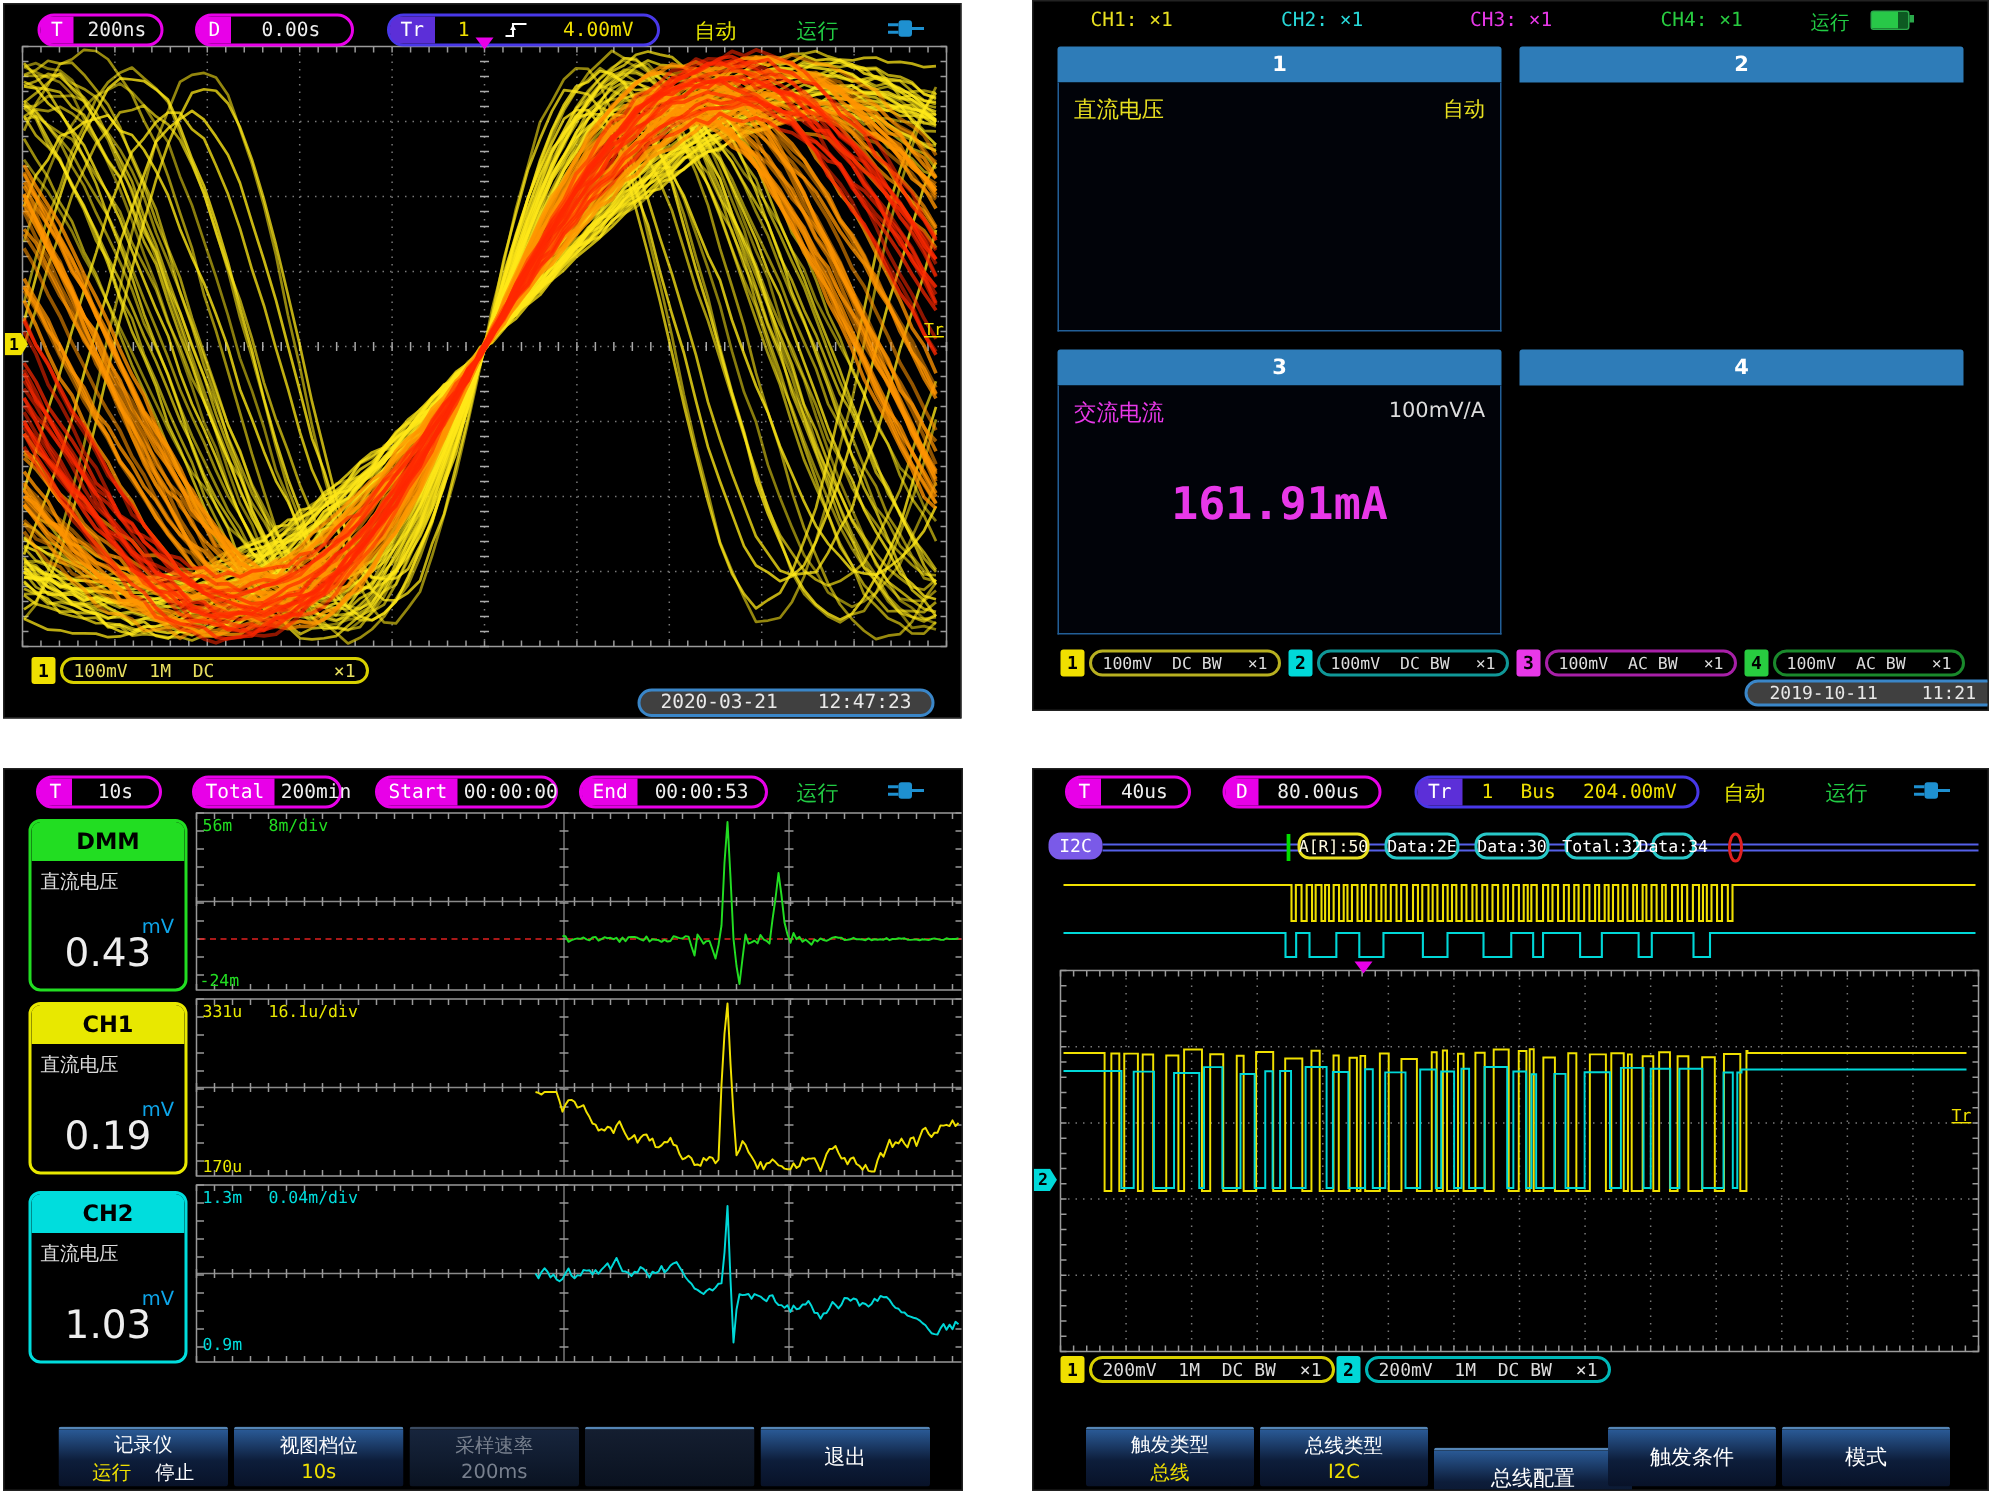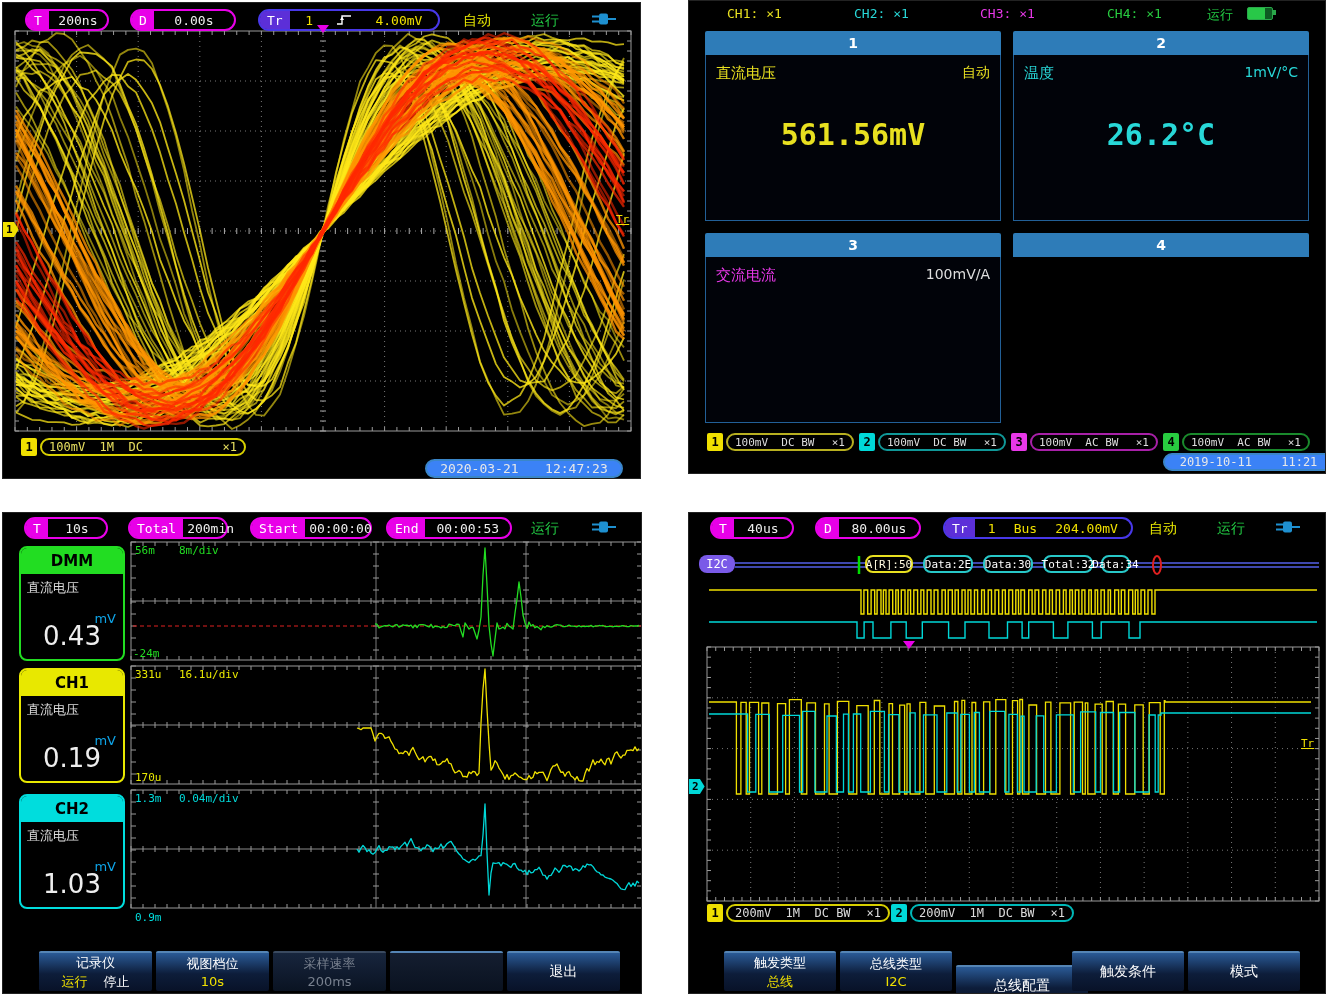--- a/index.html
+++ b/index.html
@@ -18,21 +18,21 @@
   .pill.trp .tag{background:#5c2fd8}
   .pill.trp .pval{color:#f0e000;justify-content:space-around}
   .statlbl{position:absolute;top:9px;font:14px "DejaVu Sans",sans-serif}
   .auto{color:#e8e800}.run{color:#22cc44}
   .plug{position:absolute;top:9px;width:26px;height:14px}
   
   .chbar{position:absolute;display:flex;height:18px}
   .chbar .badge{width:16px;display:flex;align-items:center;justify-content:center;font:bold 12px "DejaVu Sans Mono",monospace;color:#000;border-radius:2px}
   .chbar .box{border:2px solid;border-radius:9px;margin-left:3px;display:flex;align-items:center;font:12px "DejaVu Sans Mono",monospace;color:#ddd;padding:0 7px;box-sizing:border-box;background:#000;white-space:pre}
   .chbar .probe{margin-left:auto}
-  .datebox{position:absolute;border:2px solid #3a86c8;border-radius:10px;background:#3b82f6;display:flex;align-items:center;justify-content:space-around;color:#e8e8e8;font:13px "DejaVu Sans Mono",monospace;box-sizing:border-box}
+  .datebox{position:absolute;border:2px solid #3a86c8;border-radius:10px;background:#404040;display:flex;align-items:center;justify-content:space-around;color:#e8e8e8;font:13px "DejaVu Sans Mono",monospace;box-sizing:border-box}
   
   .trig{position:absolute;width:0;height:0;border-left:6px solid transparent;border-right:6px solid transparent;border-top:8px solid #e800e8}
   .chtag{position:absolute;font:bold 11px "DejaVu Sans Mono",monospace;color:#000;padding:1px 6px 1px 3px;clip-path:polygon(0 0,70% 0,100% 50%,70% 100%,0 100%)}
   .trmark{position:absolute;color:#f0e000;font:11px "DejaVu Sans Mono",monospace;text-decoration:underline}
   
   .mhdr{position:absolute;top:5px;font:13px "DejaVu Sans Mono",monospace}
   .batt{position:absolute;width:24px;height:11px;border:1px solid #2aa84a;border-radius:2px;background:linear-gradient(90deg,#28c848 72%,#0d5a22 72%)}
   .batt:after{content:'';position:absolute;right:-4px;top:2px;width:3px;height:5px;background:#2aa84a}
   .panel{position:absolute;width:296px;height:190px;display:flex;flex-direction:column}
   .phead{height:24px;background:#2e7cb8;color:#fff;font:bold 14px "DejaVu Sans",sans-serif;display:flex;align-items:center;justify-content:center;border-radius:2px 2px 0 0}
@@ -249,36 +249,31 @@
   <span class="mhdr c-m" style="left:291px">CH3: ×1</span>
   <span class="mhdr c-g" style="left:418px">CH4: ×1</span>
   <span class="mhdr run" style="left:518px;font-family:'DejaVu Sans',sans-serif">运行</span>
   <div class="batt" style="left:558px;top:6px"></div>
 
   <div class="panel" style="left:16px;top:30px">
     <div class="phead">1</div>
     <div class="pbody">
       <span class="plabel c-y">直流电压</span>
       <span class="pcorner c-y">自动</span>
-      <div class="pvalue c-y">561.56mV</div>
     </div>
   </div>
   <div class="panel" style="left:324px;top:30px">
     <div class="phead">2</div>
-    <div class="pbody">
-      <span class="plabel c-c">温度</span>
-      <span class="pcorner c-c">1mV/°C</span>
-      <div class="pvalue c-c">26.2°C</div>
-    </div>
   </div>
   <div class="panel" style="left:16px;top:232px">
     <div class="phead">3</div>
     <div class="pbody">
       <span class="plabel c-m">交流电流</span>
       <span class="pcorner c-w">100mV/A</span>
+      <div class="pvalue c-m">161.91mA</div>
     </div>
   </div>
   <div class="panel" style="left:324px;top:232px">
     <div class="phead">4</div>
   </div>
 
   <div class="chbar" style="left:18px;top:432px">
     <span class="badge" style="background:#f0e000">1</span>
     <span class="box" style="border-color:#b8b020;width:128px;font-size:11px">
       <span>100mV  DC BW</span>
@@ -383,21 +378,21 @@
   </div>
 
   <span class="pltlbl" style="left:132px;top:31px;color:#22dd22">56m</span>
   <span class="pltlbl" style="left:176px;top:31px;color:#22dd22">8m/div</span>
   <span class="pltlbl" style="left:130px;top:134px;color:#22dd22">-24m</span>
   <span class="pltlbl" style="left:132px;top:155px;color:#e8e800">331u</span>
   <span class="pltlbl" style="left:176px;top:155px;color:#e8e800">16.1u/div</span>
   <span class="pltlbl" style="left:132px;top:258px;color:#e8e800">170u</span>
   <span class="pltlbl" style="left:132px;top:279px;color:#00dddd">1.3m</span>
   <span class="pltlbl" style="left:176px;top:279px;color:#00dddd">0.04m/div</span>
-  <span class="pltlbl" style="left:132px;top:398px;color:#00dddd">0.9m</span>
+  <span class="pltlbl" style="left:132px;top:377px;color:#00dddd">0.9m</span>
 
   <div class="btn" style="left:36px;top:438px">
     <span class="bt">记录仪</span>
     <span class="brow">
       <span class="bv">运行</span>
       <span class="bv2">停止</span>
     </span>
   </div>
   <div class="btn" style="left:153px;top:438px">
     <span class="bt">视图档位</span>

